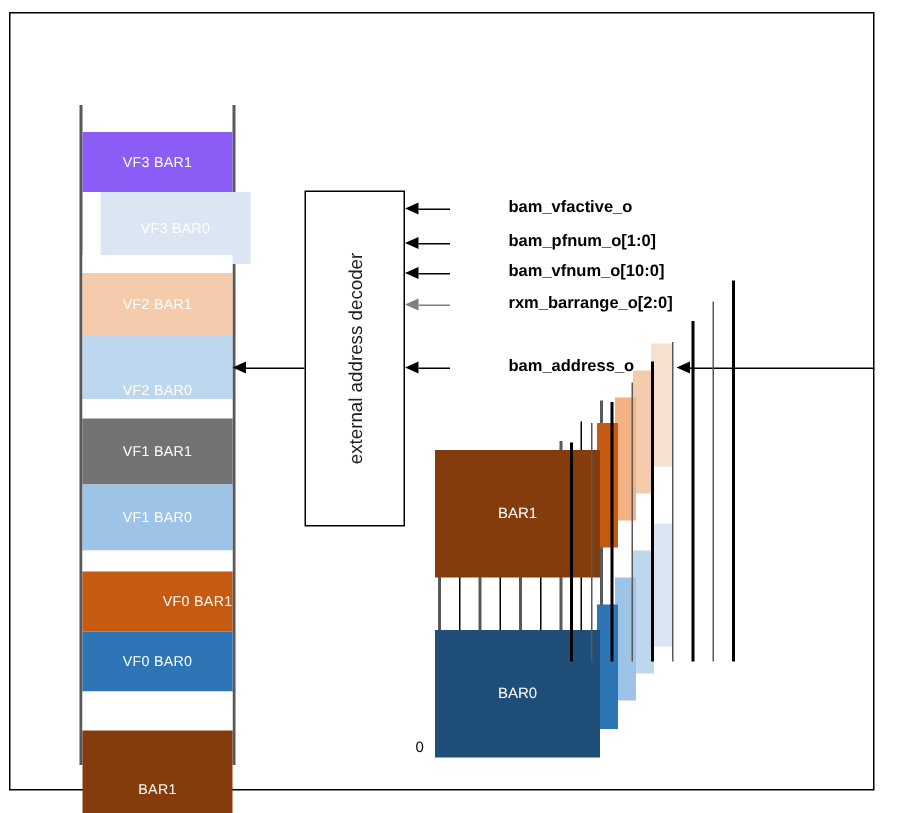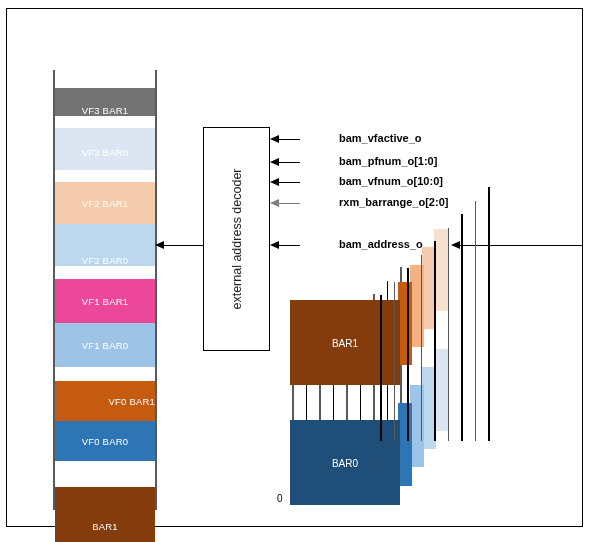--- a/index.html
+++ b/index.html
@@ -149,35 +149,35 @@
 
 <div id="canvas">
 
   <div class="frame"></div>
 
 
   <div class="addr-stack">
     <div class="rail left"></div>
     <div class="rail right"></div>
     <div id="segments">
-        <div class="seg" style="top: 18px; height: 28px; background: #737373; color: rgb(255, 255, 255); align-items: flex-end;">
+        <div class="seg" style="top: 18px; height: 40px; background: #8b5cf6; color: rgb(255, 255, 255);">
           <span>VF3 BAR1</span>
         </div>
-        <div class="seg" style="top: 58px; height: 48px; background: rgb(220, 230, 242); color: rgb(255, 255, 255);">
+        <div class="seg" style="top: 58px; height: 48px; background: rgb(220, 230, 242); color: rgb(255, 255, 255); margin-left: 12px;">
           <span>VF3 BAR0</span>
         </div>
         <div class="seg" style="top: 100px; height: 12px; background: rgb(255, 255, 255); color: rgb(255, 255, 255);"></div>
         <div class="seg" style="top: 112px; height: 42px; background: rgb(244, 203, 173); color: rgb(255, 255, 255);">
           <span>VF2 BAR1</span>
         </div>
         <div class="seg" style="top: 154px; height: 42px; background: rgb(189, 215, 238); color: rgb(255, 255, 255); align-items: flex-end;">
           <span>VF2 BAR0</span>
         </div>
         <div class="seg" style="top: 196px; height: 13px; background: rgb(255, 255, 255); color: rgb(255, 255, 255);"></div>
-        <div class="seg" style="top: 209px; height: 44px; background: #ec4899; color: rgb(255, 255, 255);">
+        <div class="seg" style="top: 209px; height: 44px; background: #737373; color: rgb(255, 255, 255);">
           <span>VF1 BAR1</span>
         </div>
         <div class="seg" style="top: 253px; height: 44px; background: rgb(157, 195, 230); color: rgb(255, 255, 255);">
           <span>VF1 BAR0</span>
         </div>
         <div class="seg" style="top: 297px; height: 14px; background: rgb(255, 255, 255); color: rgb(255, 255, 255);"></div>
         <div class="seg" style="top: 311px; height: 40px; background: rgb(197, 90, 17); color: rgb(255, 255, 255); justify-content: flex-end;">
           <span>VF0 BAR1</span>
         </div>
         <div class="seg" style="top: 351px; height: 40px; background: rgb(46, 117, 182); color: rgb(255, 255, 255);">

